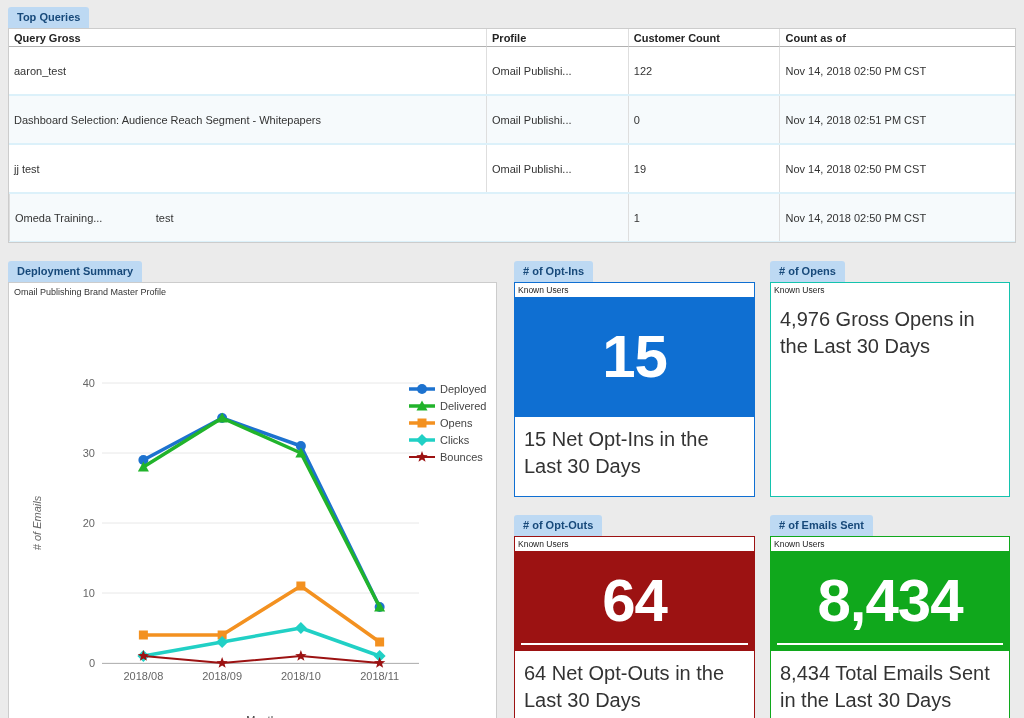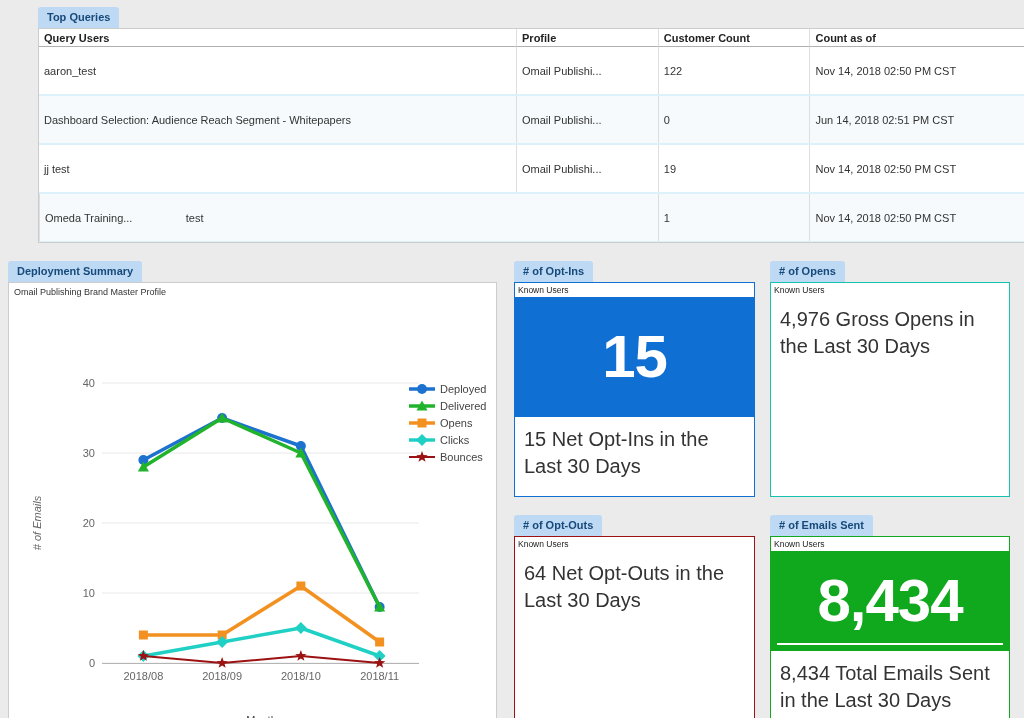--- a/index.html
+++ b/index.html
@@ -13,21 +13,21 @@
     font-size:11px;
     font-weight:bold;
     padding:4px 9px 5px 9px;
     border-radius:3px 3px 0 0;
     line-height:12px;
     white-space:nowrap;
   }
   .panel { background:#fff; border:1px solid #ccc; }
 
   
-  .top-queries { position:absolute; left:8px; top:7px; width:912px;margin-left:30px; }
+  .top-queries { position:absolute; left:8px; top:7px; width:912px; }
   .tq-panel { width:1008px; height:215px; overflow:hidden; }
   .trow, .thead { display:flex; width:100%; }
   .thead .cell {
     font-weight:bold; color:#222; font-size:11px;
     padding:3px 5px; height:18px;
     border-bottom:1px solid #b0b0b0;
     display:flex; align-items:center;
   }
   .trow .cell {
     font-size:11px; color:#333;
@@ -67,36 +67,36 @@
   .big-number { color:#fff; font-size:60px; font-weight:bold; line-height:1; letter-spacing:-1px; }
   .caption { font-size:20px; color:#333; padding:9px 9px 0 9px; line-height:1.35; }
 </style>
 </head>
 <body>
 
 <div class="top-queries">
   <div class="tab">Top Queries</div>
   <div class="panel tq-panel">
     <div class="thead">
-      <div class="cell col-q">Query Users</div>
+      <div class="cell col-q">Query Gross</div>
       <div class="cell col-p">Profile</div>
       <div class="cell col-c">Customer Count</div>
       <div class="cell col-a">Count as of</div>
     </div>
     <div class="trow">
       <div class="cell col-q">aaron_test</div>
       <div class="cell col-p">Omail Publishi...</div>
       <div class="cell col-c">122</div>
       <div class="cell col-a">Nov 14, 2018 02:50 PM CST</div>
     </div>
     <div class="trow even">
       <div class="cell col-q">Dashboard Selection: Audience Reach Segment - Whitepapers</div>
       <div class="cell col-p">Omail Publishi...</div>
       <div class="cell col-c">0</div>
-      <div class="cell col-a">Jun 14, 2018 02:51 PM CST</div>
+      <div class="cell col-a">Nov 14, 2018 02:51 PM CST</div>
     </div>
     <div class="trow">
       <div class="cell col-q">jj test</div>
       <div class="cell col-p">Omail Publishi...</div>
       <div class="cell col-c">19</div>
       <div class="cell col-a">Nov 14, 2018 02:50 PM CST</div>
     </div>
     <div class="trow even">
       <div class="cell col-p">Omeda Training...</div>
       <div class="cell col-q">test</div>
@@ -188,20 +188,23 @@
   <div class="card-panel" style="--accent: #14c3ae;">
     <div class="known-users">Known Users</div>
     <div class="caption">4,976 Gross Opens in the Last 30 Days</div>
   </div>
 </div>
 
 <div class="card row2" style="left:514px; top:515px; width:241px;">
   <div class="tab"># of Opt-Outs</div>
   <div class="card-panel" style="--accent: #9c1212;">
     <div class="known-users">Known Users</div>
+    <div class="metric-block axis-line">
+      <span class="big-number">64</span>
+    </div>
     <div class="caption">64 Net Opt-Outs in the Last 30 Days</div>
   </div>
 </div>
 
 <div class="card row2" style="left:770px; top:515px; width:240px;">
   <div class="tab"># of Emails Sent</div>
   <div class="card-panel" style="--accent: #10a81c;">
     <div class="known-users">Known Users</div>
     <div class="metric-block axis-line">
       <span class="big-number">8,434</span>

